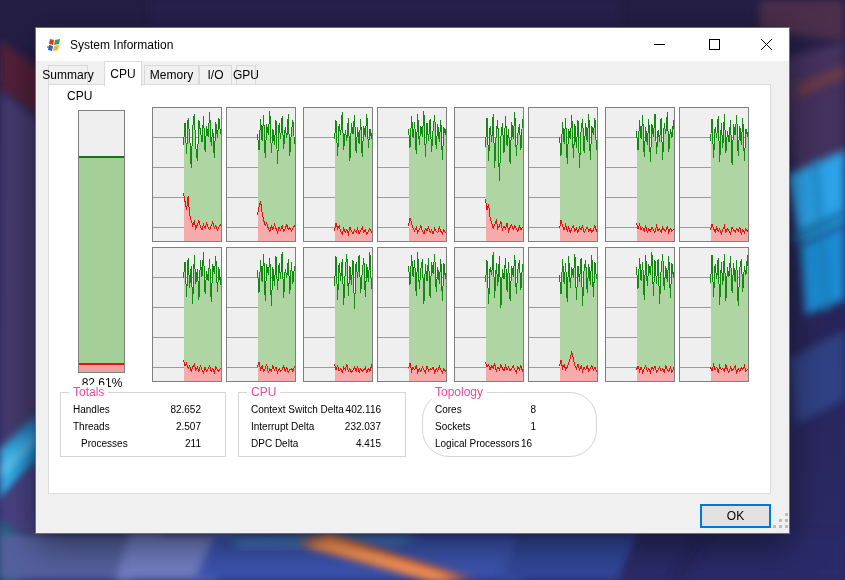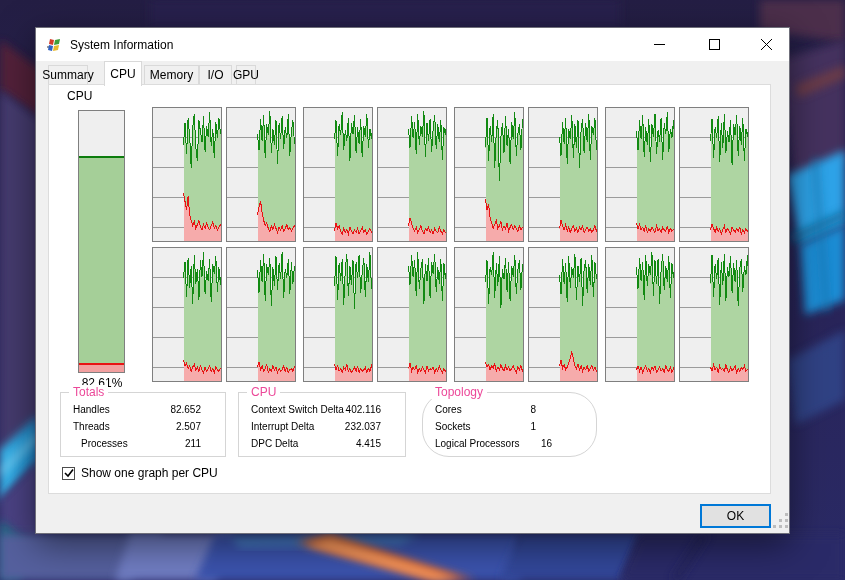--- a/index.html
+++ b/index.html
@@ -377,32 +377,24 @@
         <div class="grow" style="top:11px;">
           <span class="gl">Cores</span>
           <span class="gv" style="right:52px;text-align:left;">8</span>
         </div>
         <div class="grow" style="top:28px;">
           <span class="gl">Sockets</span>
           <span class="gv" style="right:52px;text-align:left;">1</span>
         </div>
         <div class="grow" style="top:45px;">
           <span class="gl">Logical Processors</span>
-          <span class="gv" style="right:36px;text-align:right;margin-left:24px;">16</span>
-        </div>
-      </div>
-
-      <div id="cbrow">
-        <div id="cbbox">
-          <svg width="10" height="10" viewBox="0 0 10 10" id="cbcheck" style="visibility: visible;">
-            <path d="M1,5 L4,8 L9,1.5" stroke="#000" stroke-width="1.6" fill="none"></path>
-          </svg>
-        </div>
-        <span>Show one graph per CPU</span>
-      </div>
+          <span class="gv" style="right:56px;text-align:right;margin-left:24px;">16</span>
+        </div>
+      </div>
+
     </div>
 
     <div id="okbtn">
         <span>OK</span>
       </div>
     <div id="grip">
       <i style="left:12px;top:0;"></i>
       <i style="left:6px;top:6px;"></i>
         <i style="left:12px;top:6px;"></i>
       <i style="left:0;top:12px;"></i>

